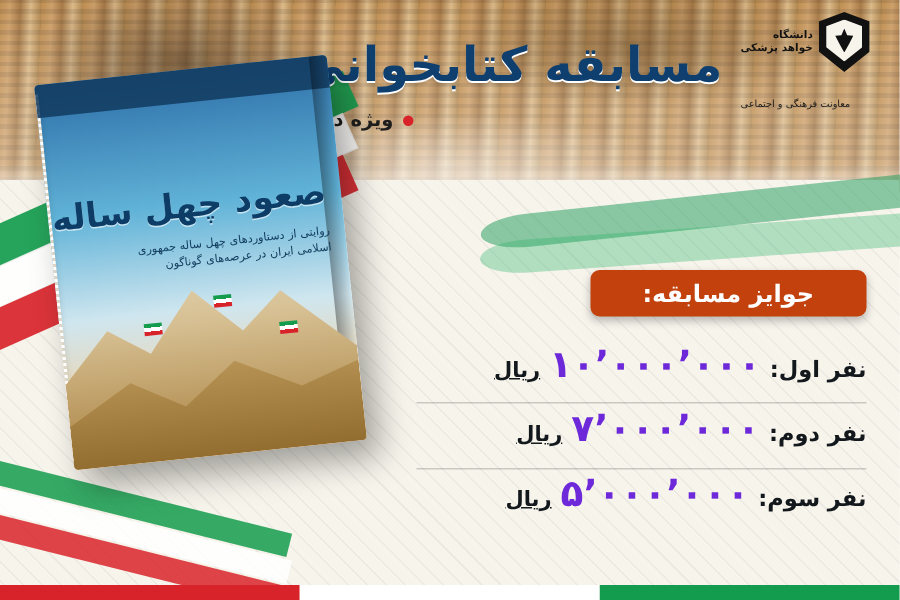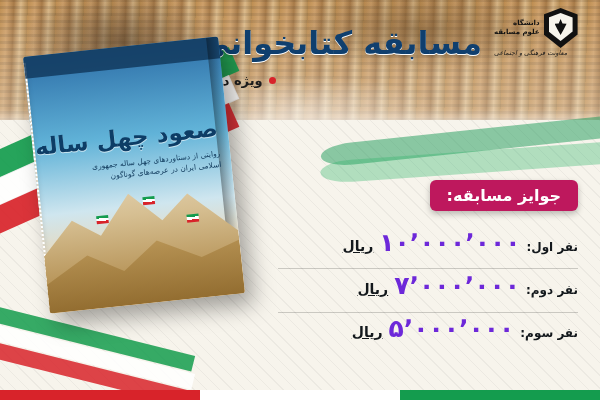--- a/index.html
+++ b/index.html
@@ -63,21 +63,21 @@
   }
   .logo-mark .inner{
     position:absolute;left:5px;top:5px;right:5px;bottom:7px;background:#f7f4ec;
     clip-path:polygon(50% 0,100% 16%,100% 66%,50% 100%,0 66%,0 16%);
   }
   .logo-mark .tulip{
     position:absolute;left:11px;top:11px;width:12px;height:16px;background:#111;
     clip-path:polygon(50% 0,66% 28%,100% 30%,78% 62%,50% 100%,22% 62%,0 30%,34% 28%);
   }
   .logo-txt{font-size:7px;line-height:9px;color:#111;text-align:right;font-weight:bold;}
-  .logo-sub{font-size:6.5px;color:#1a1a1a;margin-top:1px;letter-spacing:.2px;font-style:italic;}
+  .logo-sub{font-size:6.5px;color:#1a1a1a;margin-top:17px;letter-spacing:.2px;}
 
   
   .headline{position:absolute;top:24px;right:118px;text-align:right;width:440px;}
   .h-main{
     font-size:32px;font-weight:bold;color:#0f3f6e;line-height:1.22;
     text-shadow:0 1px 0 #fff,0 2px 3px rgba(0,0,0,.18);
   }
   .h-second{
     font-size:24px;font-weight:bold;color:#0f3f6e;margin-top:6px;line-height:1.2;
     text-shadow:0 1px 0 #fff,0 2px 3px rgba(0,0,0,.18);
@@ -122,30 +122,30 @@
   .book .f2{left:104px;bottom:98px;}
   .book .f3{left:146px;bottom:76px;}
   .book .pages{
     position:absolute;left:-8px;top:6px;width:10px;height:246px;
     background:repeating-linear-gradient(180deg,#fff 0px,#fff 2px,#ddd6c6 2px,#ddd6c6 4px);
     border-radius:2px 0 0 2px;box-shadow:-2px 3px 6px rgba(0,0,0,.25);
   }
 
   
   .prize-head{
-    position:absolute;right:22px;top:180px;background:#be185d;color:#fff;
-    padding:6px 17px;border-radius:6px;font-size:16px;font-weight:bold;
+    position:absolute;right:22px;top:180px;background:#c2410c;color:#fff;
+    padding:6px 35px;border-radius:6px;font-size:16px;font-weight:bold;
     box-shadow:0 3px 6px rgba(0,0,0,.25);
   }
   .prize-list{position:absolute;right:22px;top:228px;width:290px;}
   .prize-row{
     display:flex;align-items:baseline;justify-content:flex-start;gap:6px;
     margin-bottom:14px;white-space:nowrap;flex-direction:row;
   }
-  .prize-rank{font-size:12px;font-weight:bold;color:#13181c;}
+  .prize-rank{font-size:15px;font-weight:bold;color:#13181c;}
   .prize-amount{font-size:25px;font-weight:bold;color:#6d28d9;letter-spacing:-0.5px;}
   .prize-unit{font-size:14px;font-weight:bold;color:#13181c;text-decoration:underline;}
   .sep-line{position:absolute;right:22px;width:300px;height:1px;background:rgba(0,0,0,.18);}
   .s1{top:268px;}.s2{top:312px;}
 
   
   .note{
     position:absolute;left:24px;bottom:34px;width:290px;text-align:center;
     font-size:12.5px;line-height:2;color:#13181c;font-weight:bold;letter-spacing:.3px;
   }
@@ -175,21 +175,21 @@
 
   <div class="logo-wrap">
     <div class="logo-row">
       <div class="logo-mark">
         <div class="shield"></div>
           <div class="inner"></div>
           <div class="tulip"></div>
       </div>
       <div>
         <div class="logo-txt">دانشگاه</div>
-        <div class="logo-txt">علوم مسابقه</div>
+        <div class="logo-txt">خواهد پزشکی</div>
       </div>
     </div>
     <div class="logo-sub">معاونت فرهنگی و اجتماعی</div>
   </div>
 
   <div class="headline">
     <div class="h-main">مسابقه کتابخوانی</div>
     <div class="h-third">
       <span>ویژه دانشجویان و کارکنان دانشگاه</span>
       <span class="bullet-dot"></span>

